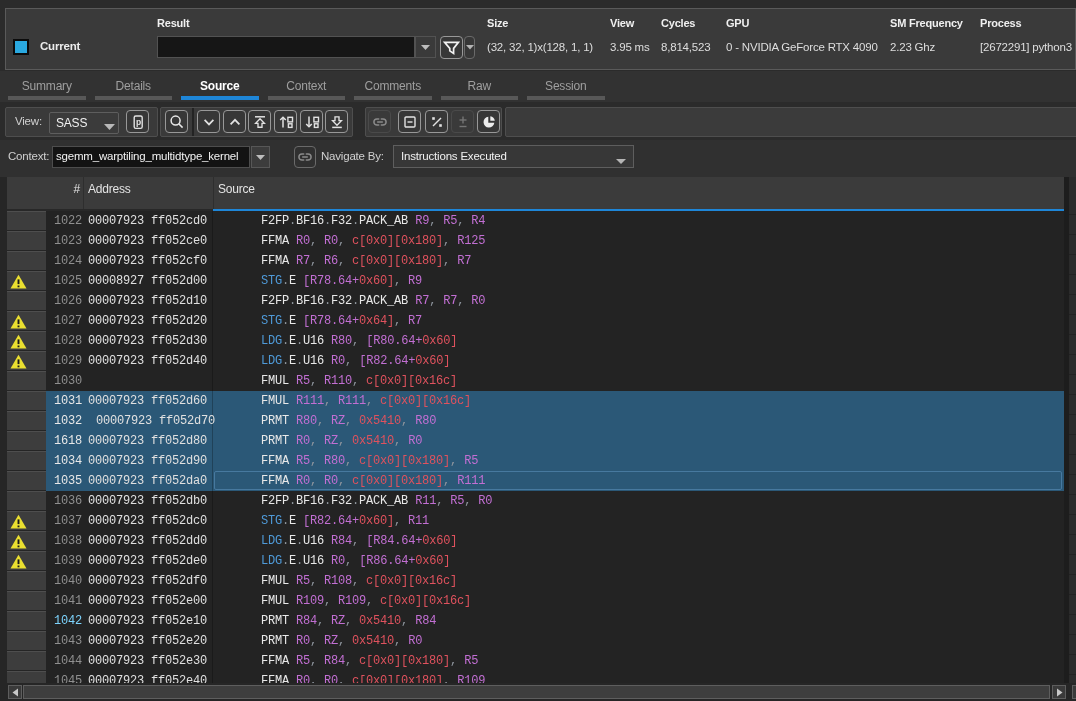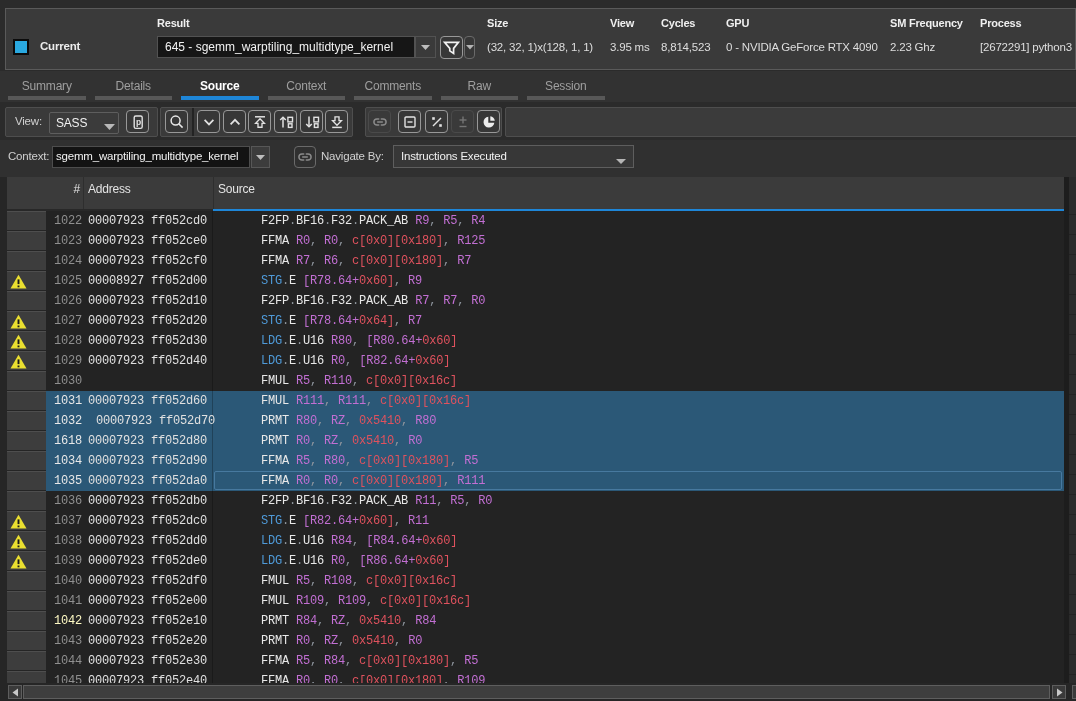--- a/index.html
+++ b/index.html
@@ -11,21 +11,20 @@
 .btnd{position:absolute;box-sizing:border-box;border:1px solid #4a4a4a;border-radius:4px;
   background:transparent;display:flex;align-items:center;justify-content:center;}
 
 </style></head><body>
 <div id="page">
 <div class="ab" style="left:5px;top:8px;width:1071px;height:62px;background:#3a3a3a;border:1px solid #5a5a5a;box-sizing:border-box;"></div>
 <div class="ab" style="left:13px;top:39px;width:12px;height:12px;background:#2aa9e0;border:2px solid #0b0b0b;"></div>
 <div class="ab" style="left:40px;top:40px;color:#ececec;font-size:11.5px;font-weight:bold;">Current</div>
 <div class="ab" style="left:157px;top:17px;font-weight:bold;color:#f0f0f0;font-size:11px;">Result</div>
 <div class="ab" style="left:157px;top:36px;width:258px;height:22px;background:#161616;border:1px solid #525252;box-sizing:border-box;"></div>
-<div class="ab" style="left:165px;top:40px;color:#f2f2f2;font-size:12px;letter-spacing:0;">645 - sgemm_warptiling_multidtype_kernel</div>
 <div class="ab" style="left:415px;top:36px;width:21px;height:22px;background:#3a3a3a;border:1px solid #525252;box-sizing:border-box;display:flex;align-items:center;justify-content:center;">
       <svg width="9" height="5" viewBox="0 0 9 5">
         <polygon points="0,0 9,0 4.5,5" fill="#bdbdbd"></polygon>
       </svg>
     </div>
 <div class="btn" style="left:440px;top:36px;width:23px;height:23px;">
       <svg width="19" height="19" viewBox="0 0 19 19">
         <path d="M2.6 4.3 H16.4 L11.6 10.4 V15.5 L7.8 12.9 V10.4 Z" stroke="#f2f2f2" stroke-width="1.7" fill="none" stroke-linejoin="miter"></path>
       </svg>
     </div>
@@ -338,21 +337,21 @@
 <div class="ab mono" style="left:261px;top:574px;"><span style="color:#e8e8e8">FMUL</span><span style="color:#8f969e"> </span><span style="color:#c26fd3">R5</span><span style="color:#8f969e">, </span><span style="color:#c26fd3">R108</span><span style="color:#8f969e">, </span><span style="color:#e0525e">c[0x0][0x16c]</span></div>
 <div class="ab" style="left:46px;top:591px;width:1018px;height:20px;background:#232323;"></div>
 <div class="ab" style="left:212px;top:591px;width:1px;height:20px;background:rgba(0,0,0,0.25);"></div>
 <div class="ab" style="left:7px;top:591px;width:39px;height:20px;background:#3d3d3d;border-top:1px solid #4e4e4e;border-bottom:1px solid #252525;box-sizing:border-box;"></div>
 <div class="ab mono" style="left:46px;top:594px;width:36px;text-align:right;color:#8f8f8f;">1041</div>
 <div class="ab mono" style="left:88px;top:594px;color:#e0e0e0;">00007923 ff052e00</div>
 <div class="ab mono" style="left:261px;top:594px;"><span style="color:#e8e8e8">FMUL</span><span style="color:#8f969e"> </span><span style="color:#c26fd3">R109</span><span style="color:#8f969e">, </span><span style="color:#c26fd3">R109</span><span style="color:#8f969e">, </span><span style="color:#e0525e">c[0x0][0x16c]</span></div>
 <div class="ab" style="left:46px;top:611px;width:1018px;height:20px;background:#232323;"></div>
 <div class="ab" style="left:212px;top:611px;width:1px;height:20px;background:rgba(0,0,0,0.25);"></div>
 <div class="ab" style="left:7px;top:611px;width:39px;height:20px;background:#3d3d3d;border-top:1px solid #4e4e4e;border-bottom:1px solid #252525;box-sizing:border-box;"></div>
-<div class="ab mono" style="left:46px;top:614px;width:36px;text-align:right;color:#fef9c3;">1042</div>
+<div class="ab mono" style="left:46px;top:614px;width:36px;text-align:right;color:#7dd3fc;">1042</div>
 <div class="ab mono" style="left:88px;top:614px;color:#e0e0e0;">00007923 ff052e10</div>
 <div class="ab mono" style="left:261px;top:614px;"><span style="color:#e8e8e8">PRMT</span><span style="color:#8f969e"> </span><span style="color:#c26fd3">R84</span><span style="color:#8f969e">, </span><span style="color:#c26fd3">RZ</span><span style="color:#8f969e">, </span><span style="color:#e0525e">0x5410</span><span style="color:#8f969e">, </span><span style="color:#c26fd3">R84</span></div>
 <div class="ab" style="left:46px;top:631px;width:1018px;height:20px;background:#232323;"></div>
 <div class="ab" style="left:212px;top:631px;width:1px;height:20px;background:rgba(0,0,0,0.25);"></div>
 <div class="ab" style="left:7px;top:631px;width:39px;height:20px;background:#3d3d3d;border-top:1px solid #4e4e4e;border-bottom:1px solid #252525;box-sizing:border-box;"></div>
 <div class="ab mono" style="left:46px;top:634px;width:36px;text-align:right;color:#8f8f8f;">1043</div>
 <div class="ab mono" style="left:88px;top:634px;color:#e0e0e0;">00007923 ff052e20</div>
 <div class="ab mono" style="left:261px;top:634px;"><span style="color:#e8e8e8">PRMT</span><span style="color:#8f969e"> </span><span style="color:#c26fd3">R0</span><span style="color:#8f969e">, </span><span style="color:#c26fd3">RZ</span><span style="color:#8f969e">, </span><span style="color:#e0525e">0x5410</span><span style="color:#8f969e">, </span><span style="color:#c26fd3">R0</span></div>
 <div class="ab" style="left:46px;top:651px;width:1018px;height:20px;background:#232323;"></div>
 <div class="ab" style="left:212px;top:651px;width:1px;height:20px;background:rgba(0,0,0,0.25);"></div>

